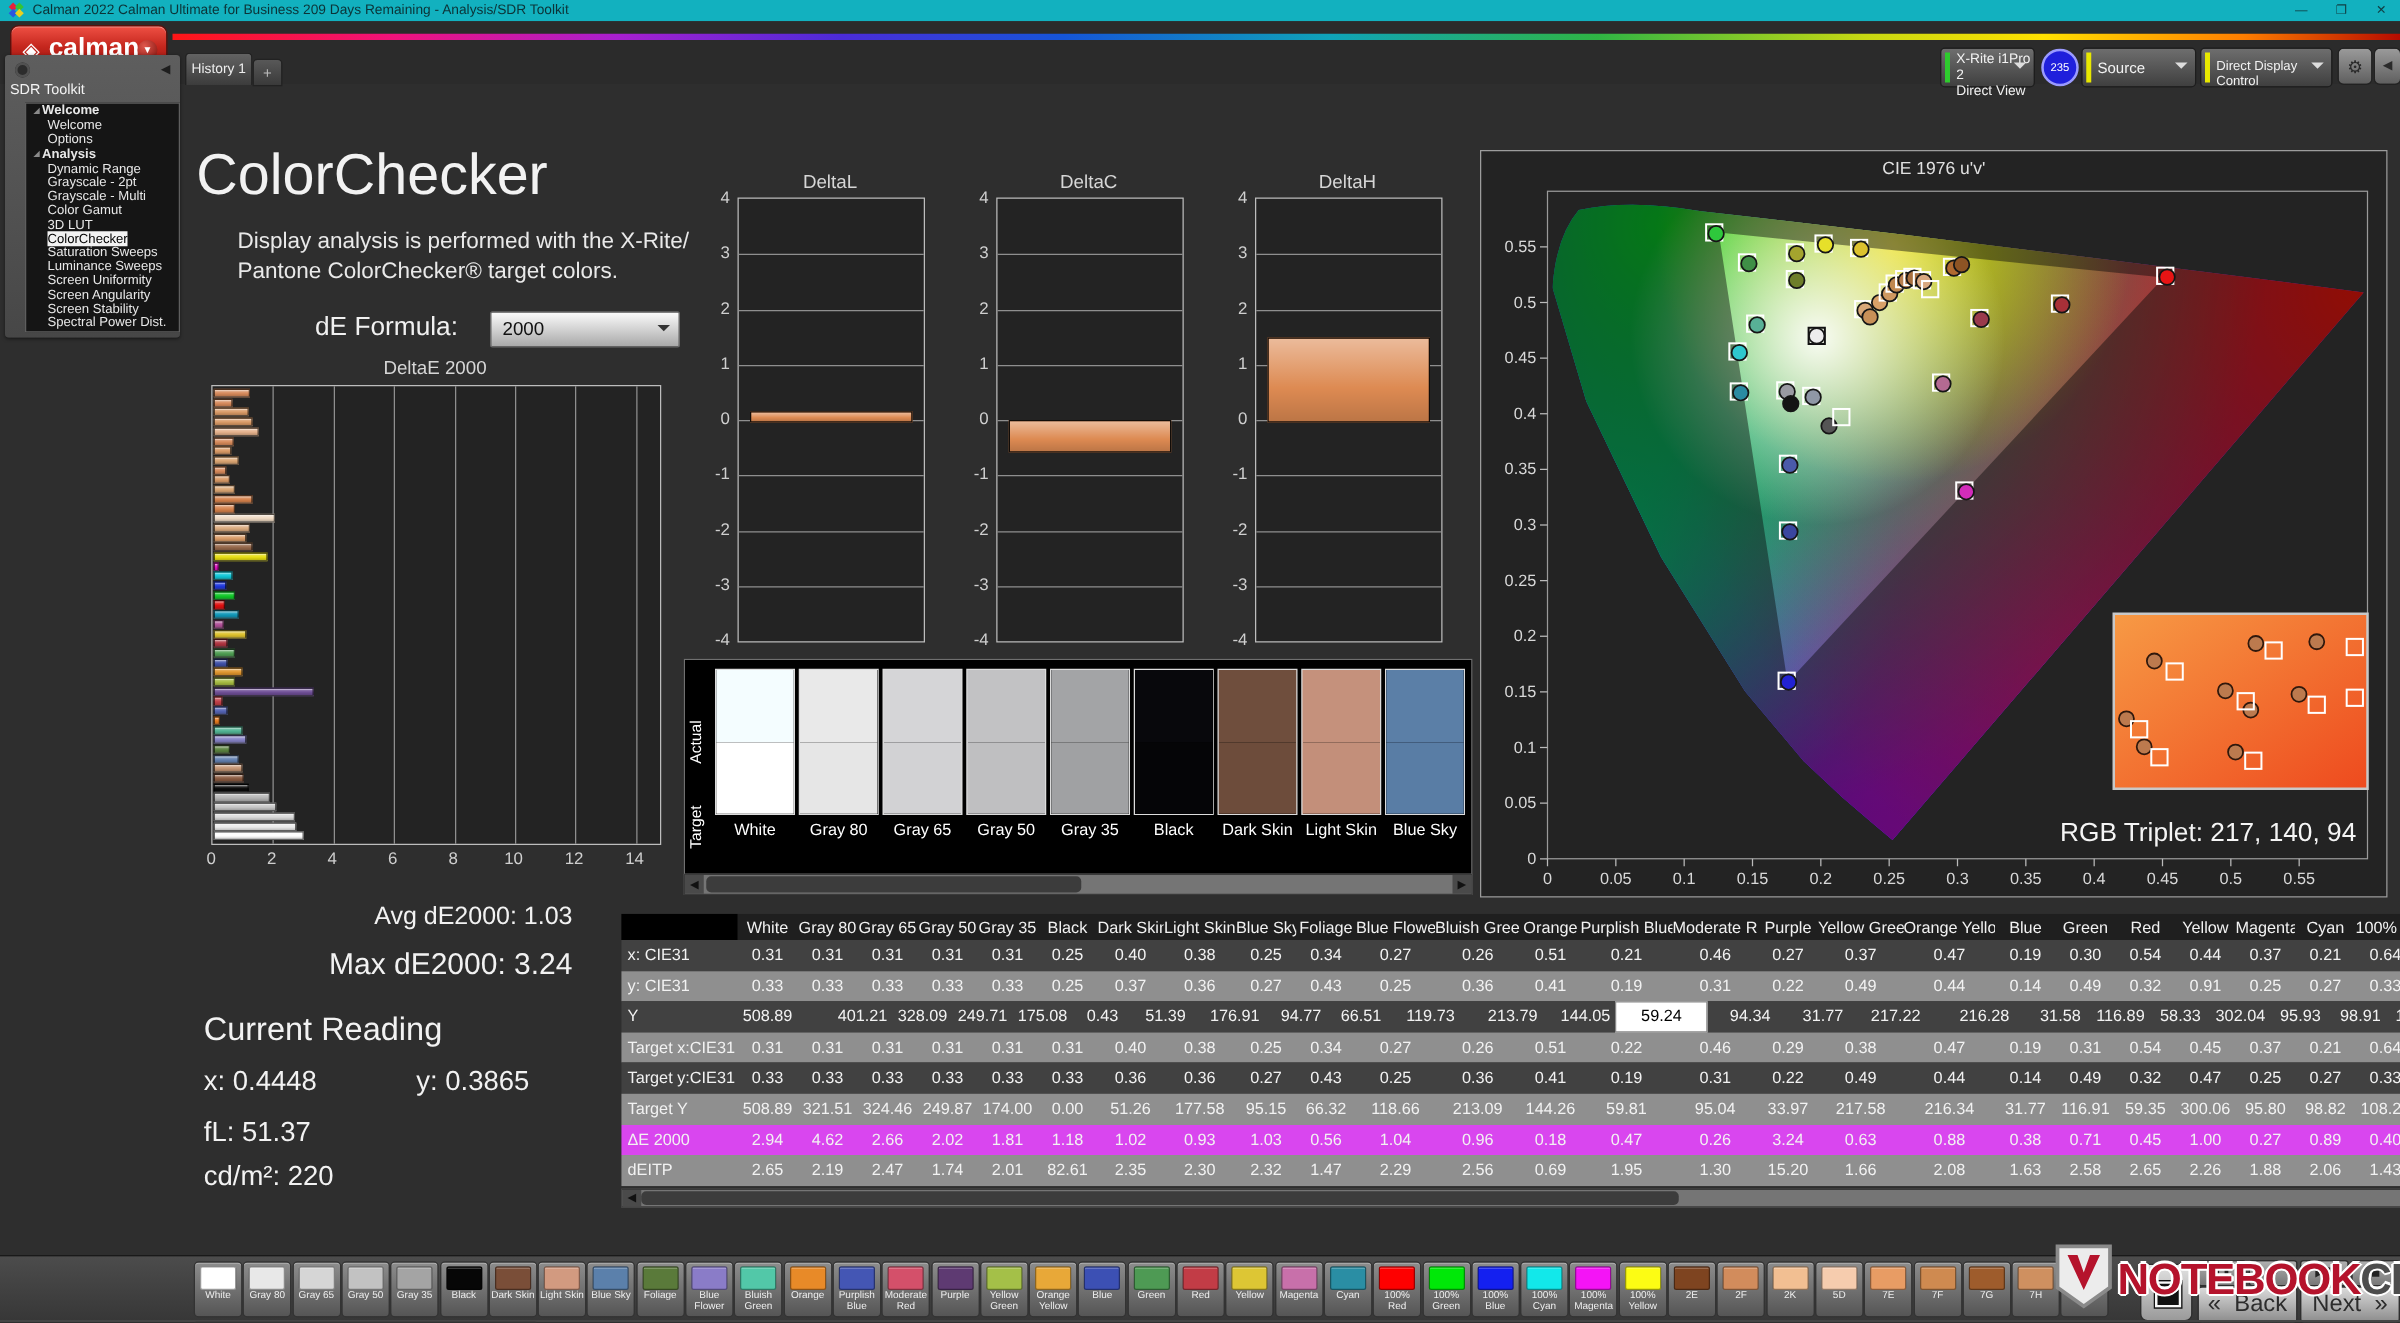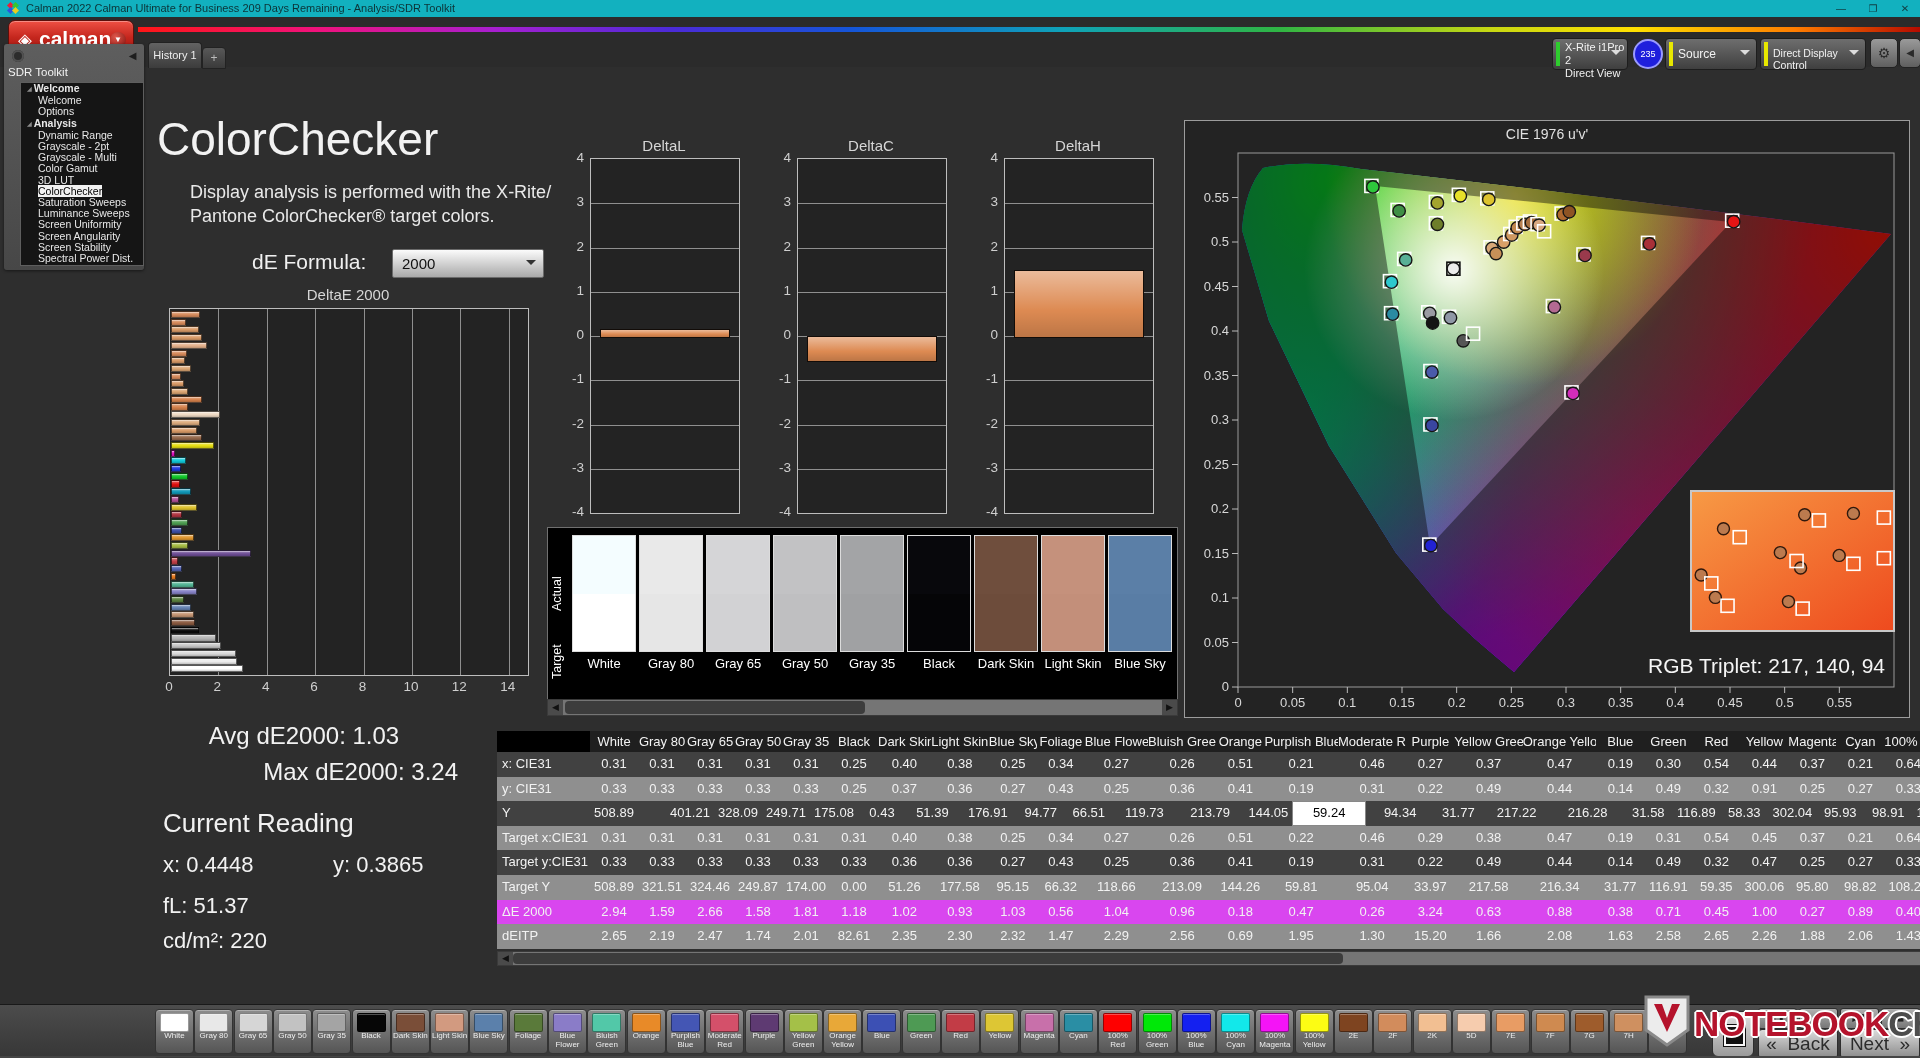--- a/index.html
+++ b/index.html
@@ -385,21 +385,21 @@
         </div>
         <div class="swlabel" style="left: 557px;">Blue Sky</div>
       </div>
   </div>
   <div class="hscroll abs" style="left:547px;top:699px;width:629px;height:15px">
     <span class="harrow" style="left:0;line-height:15px">◀</span>
     <span class="hthumb" style="left:17px;width:300px"></span>
     <span class="harrow" style="right:0;line-height:15px">▶</span>
   </div>
 
-  <div class="stat abs" style="left:150px;top:722px;width:308px;text-align:center;font-size:24px">Avg dE2000: 1.03</div>
+  <div class="stat abs" style="left:150px;top:722px;width:308px;text-align:right;font-size:20px">Avg dE2000: 1.03</div>
   <div class="stat abs" style="left:150px;top:758px;width:308px;text-align:right;font-size:24px">Max dE2000: 3.24</div>
   <div class="stat abs" style="left:163px;top:808px;font-size:26px">Current Reading</div>
   <div class="stat abs" style="left:163px;top:852px;font-size:22px">x: 0.4448</div>
   <div class="stat abs" style="left:333px;top:852px;font-size:22px">y: 0.3865</div>
   <div class="stat abs" style="left:163px;top:893px;font-size:22px">fL: 51.37</div>
   <div class="stat abs" style="left:163px;top:928px;font-size:22px">cd/m²: 220</div>
 
   <div id="table" class="abs">
       <div class="trow" style="height: 21px; line-height: 21px; background: rgb(31, 31, 31);">
         <div class="tcell tlabel" style="background: rgb(0, 0, 0);"></div>
@@ -593,23 +593,23 @@
         <div class="tcell" style="flex-basis: 48px;">116.91</div>
         <div class="tcell" style="flex-basis: 48px;">59.35</div>
         <div class="tcell" style="flex-basis: 48px;">300.06</div>
         <div class="tcell" style="flex-basis: 48px;">95.80</div>
         <div class="tcell" style="flex-basis: 48px;">98.82</div>
         <div class="tcell" style="flex-basis: 48px;">108.22</div>
       </div>
       <div class="trow" style="height: 24.6px; line-height: 24.6px; background: #d946ef;">
         <div class="tcell tlabel">ΔE 2000</div>
         <div class="tcell" style="flex-basis: 48px;">2.94</div>
-        <div class="tcell" style="flex-basis: 48px;">1.59</div>
+        <div class="tcell" style="flex-basis: 48px;">4.62</div>
         <div class="tcell" style="flex-basis: 48px;">2.66</div>
-        <div class="tcell" style="flex-basis: 48px;">1.58</div>
+        <div class="tcell" style="flex-basis: 48px;">2.02</div>
         <div class="tcell" style="flex-basis: 48px;">1.81</div>
         <div class="tcell" style="flex-basis: 48px;">1.18</div>
         <div class="tcell" style="flex-basis: 52.8px;">1.02</div>
         <div class="tcell" style="flex-basis: 58px;">0.93</div>
         <div class="tcell" style="flex-basis: 48px;">1.03</div>
         <div class="tcell" style="flex-basis: 48px;">0.56</div>
         <div class="tcell" style="flex-basis: 63.2px;">1.04</div>
         <div class="tcell" style="flex-basis: 68.4px;">0.96</div>
         <div class="tcell" style="flex-basis: 48px;">0.18</div>
         <div class="tcell" style="flex-basis: 73.6px;">0.47</div>

